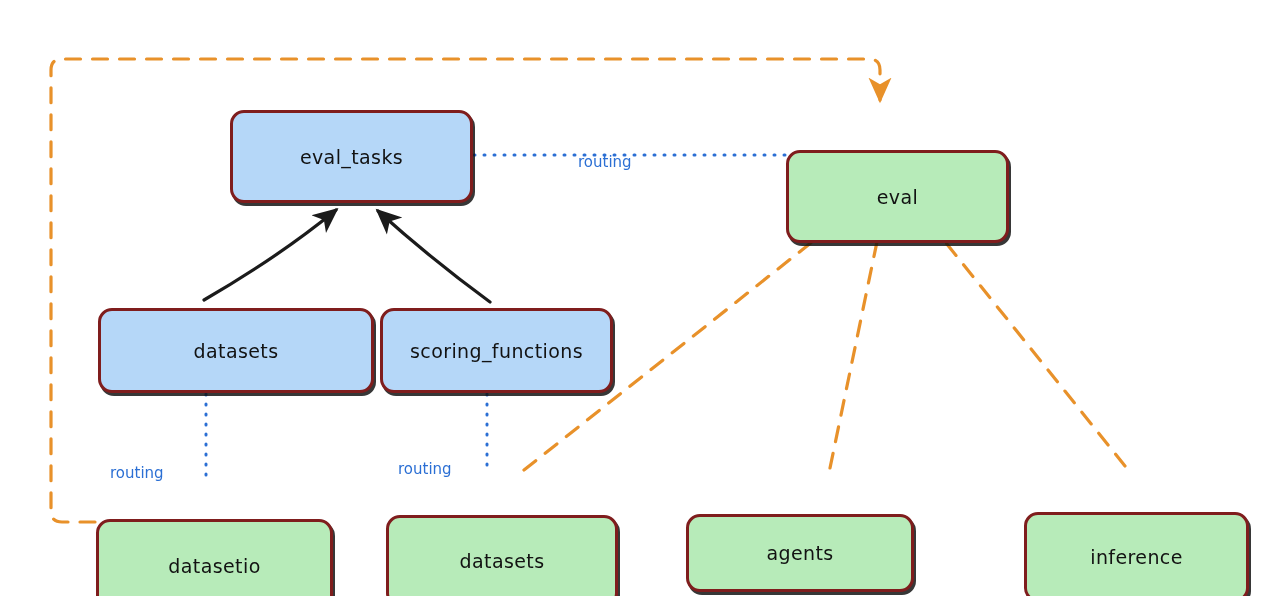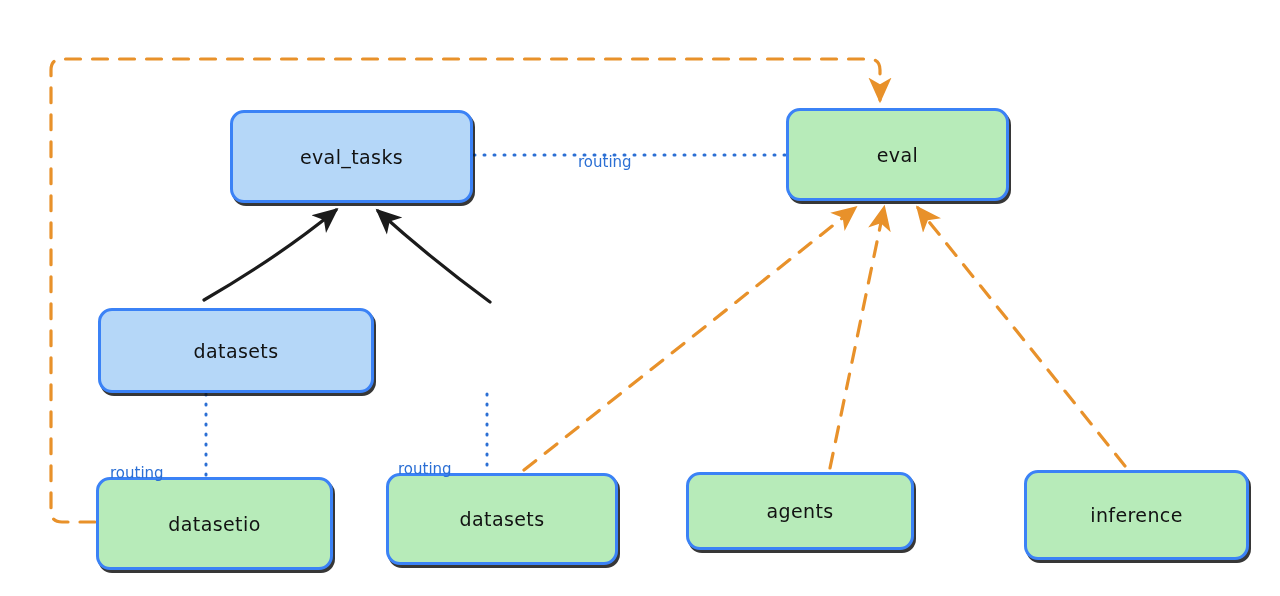--- a/index.html
+++ b/index.html
@@ -20,29 +20,29 @@
   #edge-layer {
     position: absolute;
     left: 0;
     top: 0;
     width: 1280px;
     height: 596px;
   }
   .node {
     position: absolute;
     box-sizing: border-box;
-    border: 3px solid #3b82f6;
+    border: 3px solid #7f1d1d;
     border-radius: 14px;
     display: flex;
     align-items: center;
     justify-content: center;
     box-shadow: 2px 3px 0 0 rgba(20,20,20,0.85);
   }
   .node-blue { background: #b5d7f8; }
-  .node-green { background: #b7ebb9; }
+  .node-green { background: #b7ebb9; margin-top: 42px; }
   .node-label {
     font-family: "DejaVu Sans", sans-serif;
     font-size: 19px;
     color: #121212;
     letter-spacing: 0.4px;
     white-space: nowrap;
     user-select: none;
   }
   .edge-label {
     position: absolute;
@@ -93,20 +93,23 @@
   </div>
 
   <div class="node node-green" style="left:786px; top:108px; width:223px; height:93px;">
     <span class="node-label">eval</span>
   </div>
 
   <div class="node node-blue" style="left:98px; top:308px; width:276px; height:85px;">
     <span class="node-label">datasets</span>
   </div>
 
+  <div class="node node-blue" style="left:380px; top:308px; width:233px; height:85px;">
+    <span class="node-label">scoring_functions</span>
+  </div>
 
   <div class="node node-green" style="left:96px; top:477px; width:237px; height:93px;">
     <span class="node-label">datasetio</span>
   </div>
 
   <div class="node node-green" style="left:386px; top:473px; width:232px; height:92px;">
     <span class="node-label">datasets</span>
   </div>
 
   <div class="node node-green" style="left:686px; top:472px; width:228px; height:78px;">

